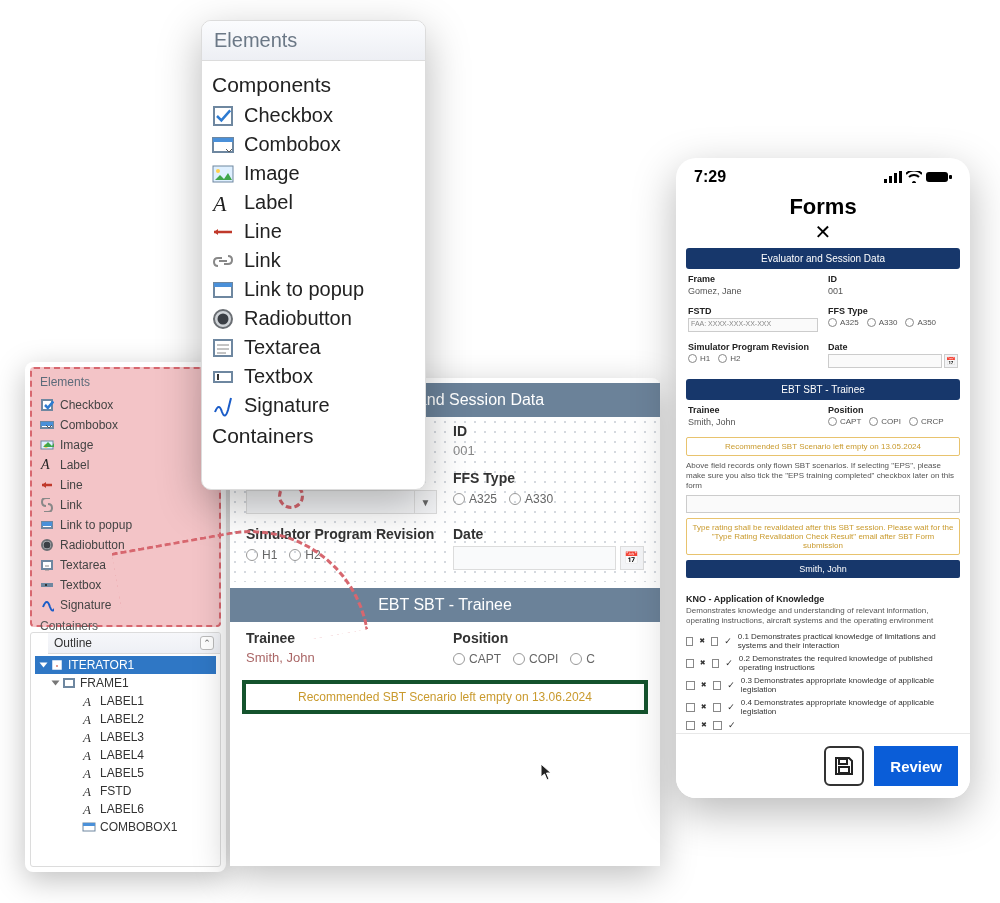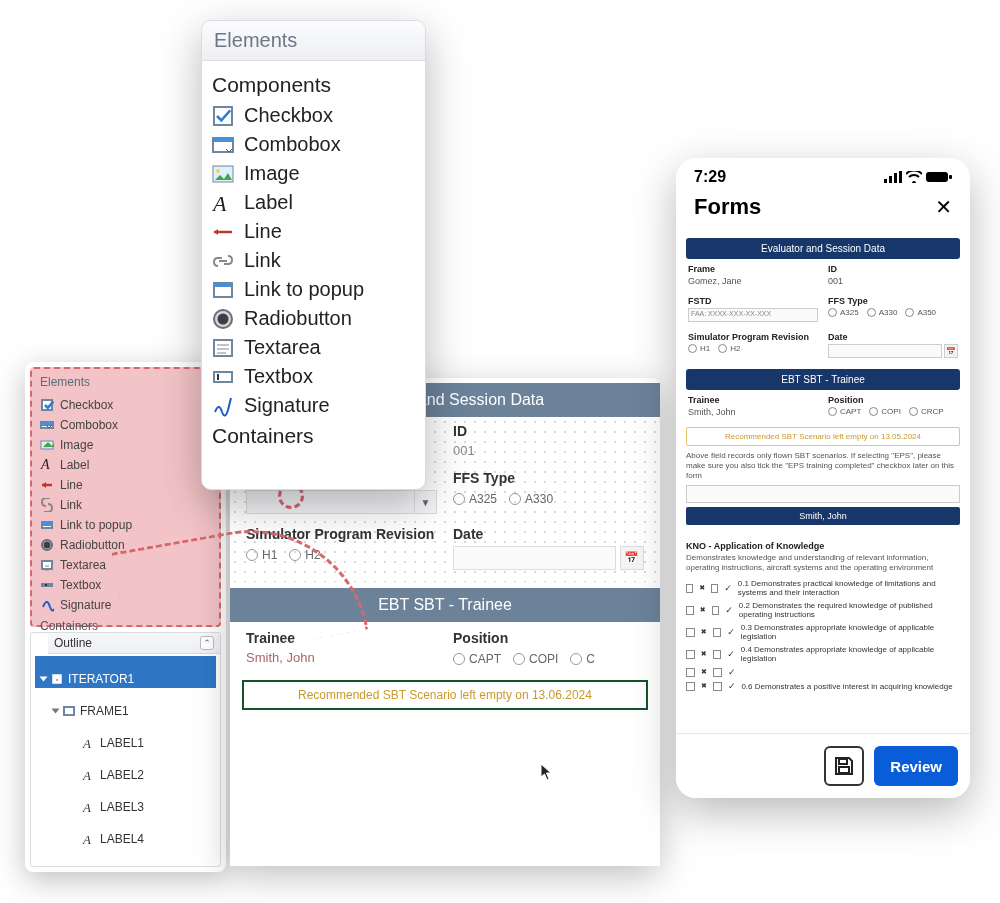--- a/index.html
+++ b/index.html
@@ -20,21 +20,21 @@
   .mini-list li .mi { width: 14px; height: 14px; flex: 0 0 14px; }
   .mini-section { font-size: 12px; color: #555; padding: 4px 8px 2px; }
 
   .outline {
     position: absolute; left: 5px; right: 5px; top: 270px; bottom: 5px;
     border: 1px solid #dcdcdc; background: #fff; border-radius: 3px; overflow: hidden;
   }
   .outline-header { display:flex; justify-content:space-between; align-items:center; background: linear-gradient(#f6f7fa,#eef0f5); border-bottom:1px solid #dcdcdc; padding: 3px 6px; font-size: 12px; color:#333;margin-left:17px;}
   .chev { width:14px;height:14px;border:1px solid #bbb;border-radius:3px;display:flex;align-items:center;justify-content:center;font-size:9px;color:#666;background:#fff;}
   .tree { padding: 2px 4px; font-size: 12px; color:#333; }
-  .tree-row { display:flex; align-items:center; gap:4px; padding:16px 0 2px 6px; }
+  .tree-row { display:flex; align-items:center; gap:4px; padding:2px 0 2px 6px; }
   .tree-row.sel { background:#2f77c5; color:#fff; }
   .tri { width:0;height:0;border-left:5px solid #777;border-top:4px solid transparent;border-bottom:4px solid transparent;}
   .tri.down { transform: rotate(90deg);}
   .tree-row.sel .tri{ border-left-color:#fff;}
   .ti { width:14px;height:14px; }
   .indent1{padding-left:18px;} .indent2{padding-left:34px;}
 
   
   .elements-popup {
     position: absolute; left: 201px; top: 20px; width: 225px; height: 470px;
@@ -70,33 +70,33 @@
   .combo .box { flex:1; height:24px; background:#f3f4f6; border:1px solid #dcdcdc; }
   .combo .dd { width:22px;height:24px;background:#f3f4f6;border:1px solid #dcdcdc;border-left:none;display:flex;align-items:center;justify-content:center;color:#666;font-size:10px;}
   .radio-row { display:flex; gap:12px; padding-top:6px;}
   .radio { display:flex; align-items:center; gap:4px; font-size:12px; color:#666;}
   .radio .rb{ width:12px;height:12px;border:1px solid #999;border-radius:50%;}
   .date-row{display:flex;gap:4px;margin-top:4px;}
   .date-row .inp{flex:1;height:24px;border:1px solid #dcdcdc;background:#f9fafb;}
   .date-row .cal{width:24px;height:24px;border:1px solid #dcdcdc;background:#f3f4f6;display:flex;align-items:center;justify-content:center;font-size:12px;color:#666;}
   .red-circle { position:absolute; left:48px; top:100px; width:26px;height:26px; border:3px dashed #d7676f; border-radius:50%; z-index:5;}
   .dashed-arc { position:absolute; left:-110px; top:148px; width:240px; height:120px; border:3px dashed #d7676f; border-bottom:none; border-left:none; border-radius: 0 120px 0 0; transform: rotate(-10deg); z-index:3;}
-  .scenario-bar { border:2px solid #14532d; color:#c99a2d; font-size:12px; text-align:center; margin: 8px 12px; padding:6px 4px;}
+  .scenario-bar { border:4px solid #14532d; color:#c99a2d; font-size:12px; text-align:center; margin: 8px 12px; padding:6px 4px;}
   .cursor { position:absolute; left:310px; top:380px; width:14px;height:18px;}
   .cursor svg{width:14px;height:18px;}
 
   
   .mobile {
     position: absolute; right: 30px; top: 158px; width: 294px; height: 640px;
     background:#fff; border-radius:20px; box-shadow: 0 14px 44px rgba(0,0,0,.28);
     overflow:hidden; z-index:15;
   }
   .statusbar{display:flex;justify-content:space-between;align-items:center;padding:10px 18px 6px; font-size:16px;}
   .status-icons{display:flex;gap:4px;align-items:center;}
-  .m-header{display:flex;justify-content:space-between;align-items:center;padding: 2px 18px 18px;}
+  .m-header{display:flex;justify-content:space-between;align-items:center;padding: 2px 18px 4px; flex-direction: column;}
   .m-title{font-size:22px; font-weight:800;}
   .close-x{font-size:20px;}
   .m-body{padding:0 10px 8px; font-size:9px; color:#222;}
   .m-bluebar{background:#17376b;color:#fff;text-align:center;padding:5px 0;font-size:10px;border-radius:3px;}
   .m-grid{display:grid;grid-template-columns:1fr 1fr;column-gap:10px;padding:5px 2px;}
   .m-fl{font-weight:700;font-size:9px;}
   .m-fv{color:#555;font-size:9px;padding-top:2px;}
   .m-input{height:14px;border:1px solid #ccc;background:#fafafa;width:100%;margin-top:2px;}
   .m-radio-row{display:flex;gap:8px;padding-top:2px;}
   .m-radio{display:flex;align-items:center;gap:3px;font-size:8px;color:#555;}
@@ -105,21 +105,21 @@
   .m-date .inp{flex:1;height:14px;border:1px solid #ccc;background:#fafafa;}
   .m-date .cal{width:14px;height:14px;border:1px solid #ccc;background:#f3f4f6;font-size:8px;display:flex;align-items:center;justify-content:center;}
   .m-warn{border:1px solid #e8c36e;color:#c99a2d;text-align:center;padding:4px 4px;margin:5px 0;font-size:8px;border-radius:2px;}
   .m-darkbar{background:#17376b;color:#fff;text-align:center;padding:4px 0;font-size:9px;border-radius:2px;margin:4px 0;}
   .m-note{font-size:8px;color:#555;line-height:1.25;margin:2px 0 4px;}
   .chk-row{display:flex;align-items:center;gap:6px;padding:2px 0;font-size:8px;color:#333;}
   .cb{width:9px;height:9px;border:1px solid #888;}
   .chkmark{font-size:9px;color:#333;}
   .m-footer{position:absolute;left:0;right:0;bottom:0;padding:12px;border-top:1px solid #e8e8e8;display:flex;justify-content:flex-end;gap:10px;background:#fff;}
   .icon-btn{width:40px;height:40px;border:2px solid #333;border-radius:6px;display:flex;align-items:center;justify-content:center;background:#fff;}
-  .review-btn{background:#0a5dd8;color:#fff;border:none;border-radius:6px;padding:10px 16px;font-size:15px;font-weight:600;}
+  .review-btn{background:#0a5dd8;color:#fff;border:none;border-radius:0;padding:10px 16px;font-size:15px;font-weight:600;}
 
   
   .svg{display:block;}
 </style>
 </head>
 <body>
 
 <div class="editor-panel">
   <div class="pink-box">
     <div class="mini-elements-header">Elements</div>
@@ -655,20 +655,21 @@
               <span>CRCP</span>
             </div>
           </div>
       </div>
     </div>
     <div class="m-warn">Recommended SBT Scenario left empty on 13.05.2024</div>
 
     <div class="m-note">Above field records only flown SBT scenarios. If selecting "EPS", please make sure you also tick the "EPS training completed" checkbox later on this form</div>
     <div class="m-input" style="height:18px;"></div>
 
+    <div class="m-warn">Type rating shall be revalidated after this SBT session. Please wait for the "Type Rating Revalidation Check Result" email after SBT Form submission</div>
     <div class="m-darkbar">Smith, John</div>
 
     <div class="m-fl" style="margin-top:16px;">KNO - Application of Knowledge</div>
     <div class="m-note">Demonstrates knowledge and understanding of relevant information, operating instructions, aircraft systems and the operating environment</div>
     <div id="kno-list">
         <div class="chk-row">
           <span class="cb"></span>
           <span style="font-size:7px;">✖</span>
           <span class="cb"></span>
           <span class="chkmark">✓</span>

